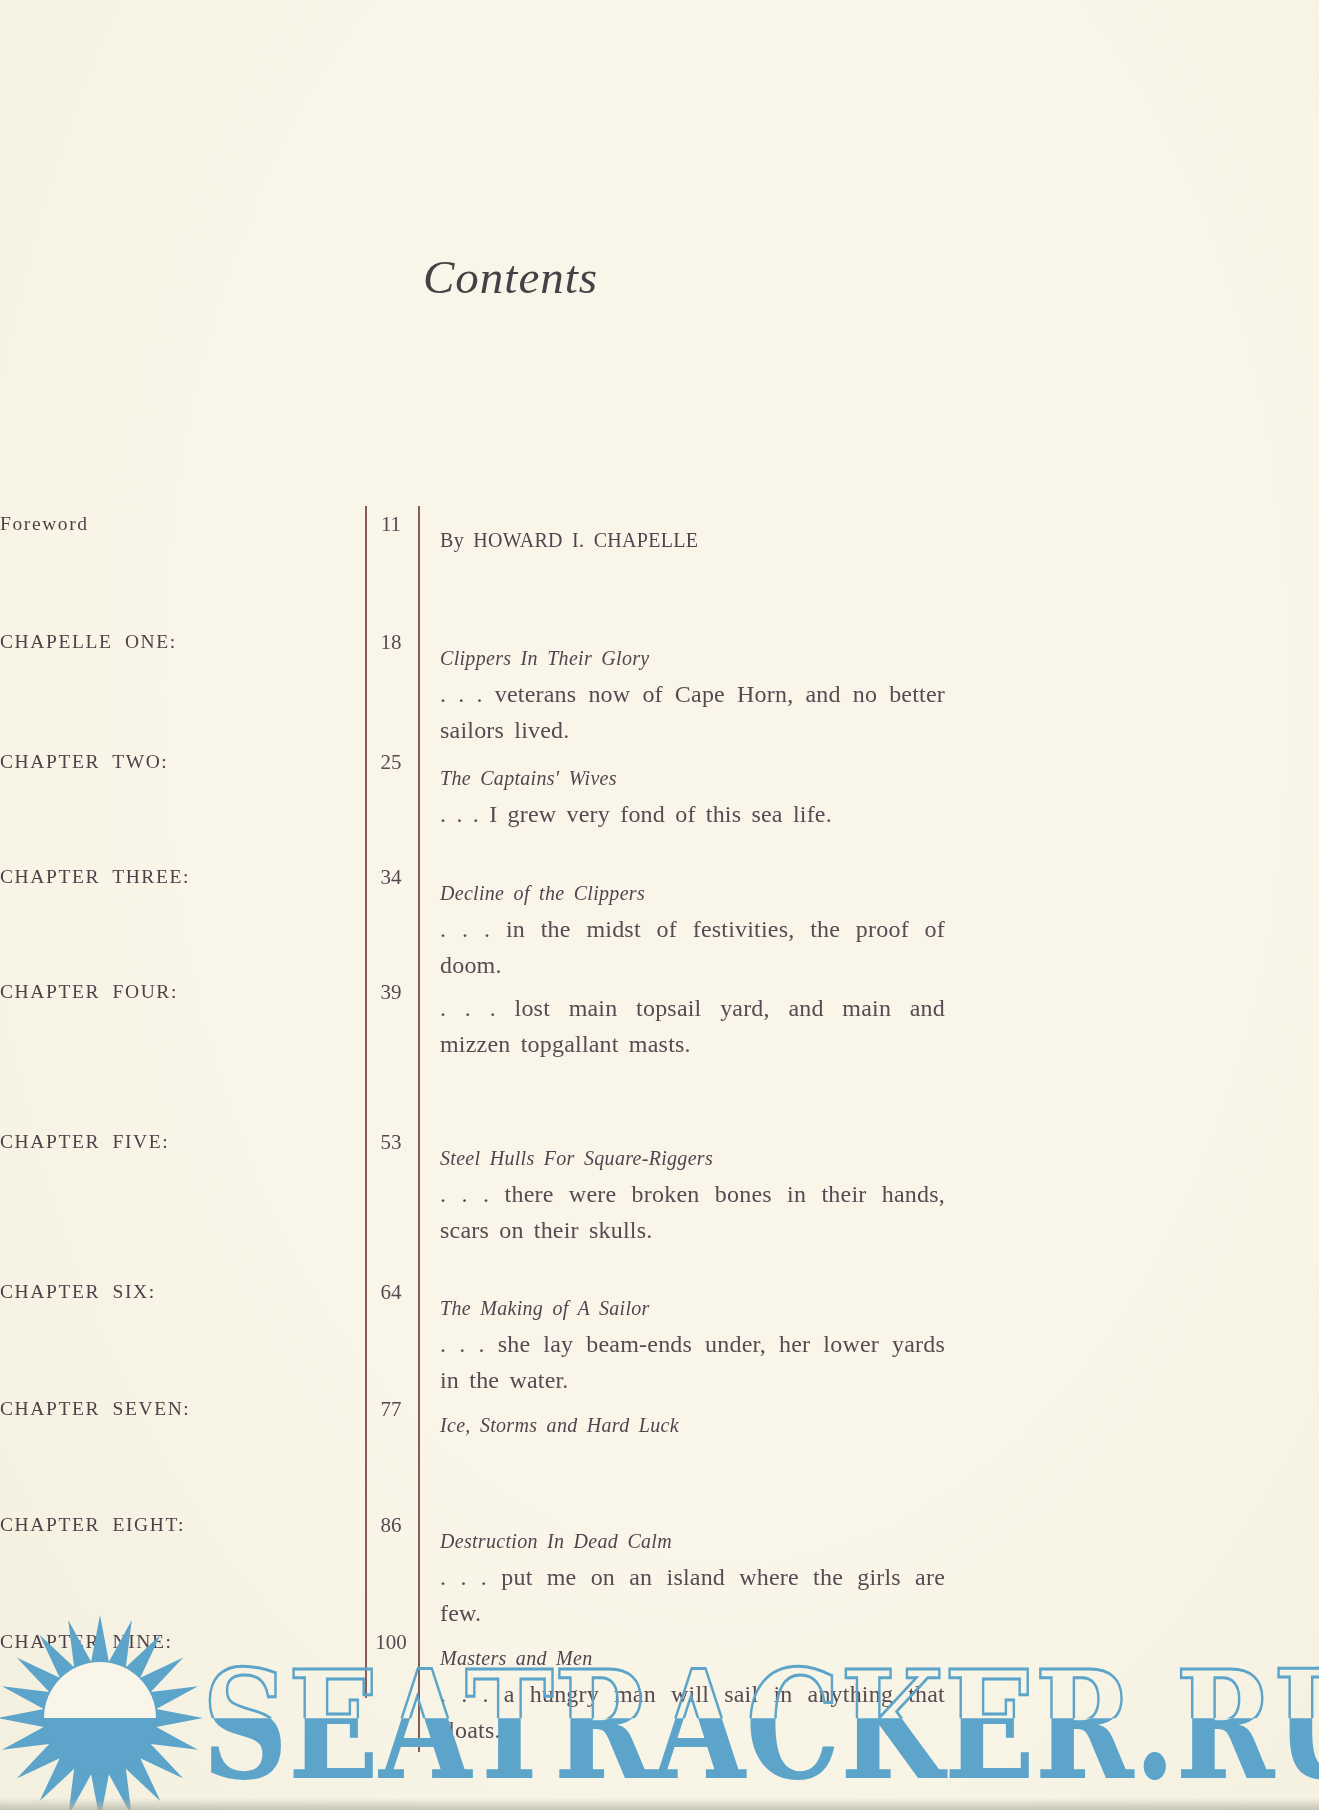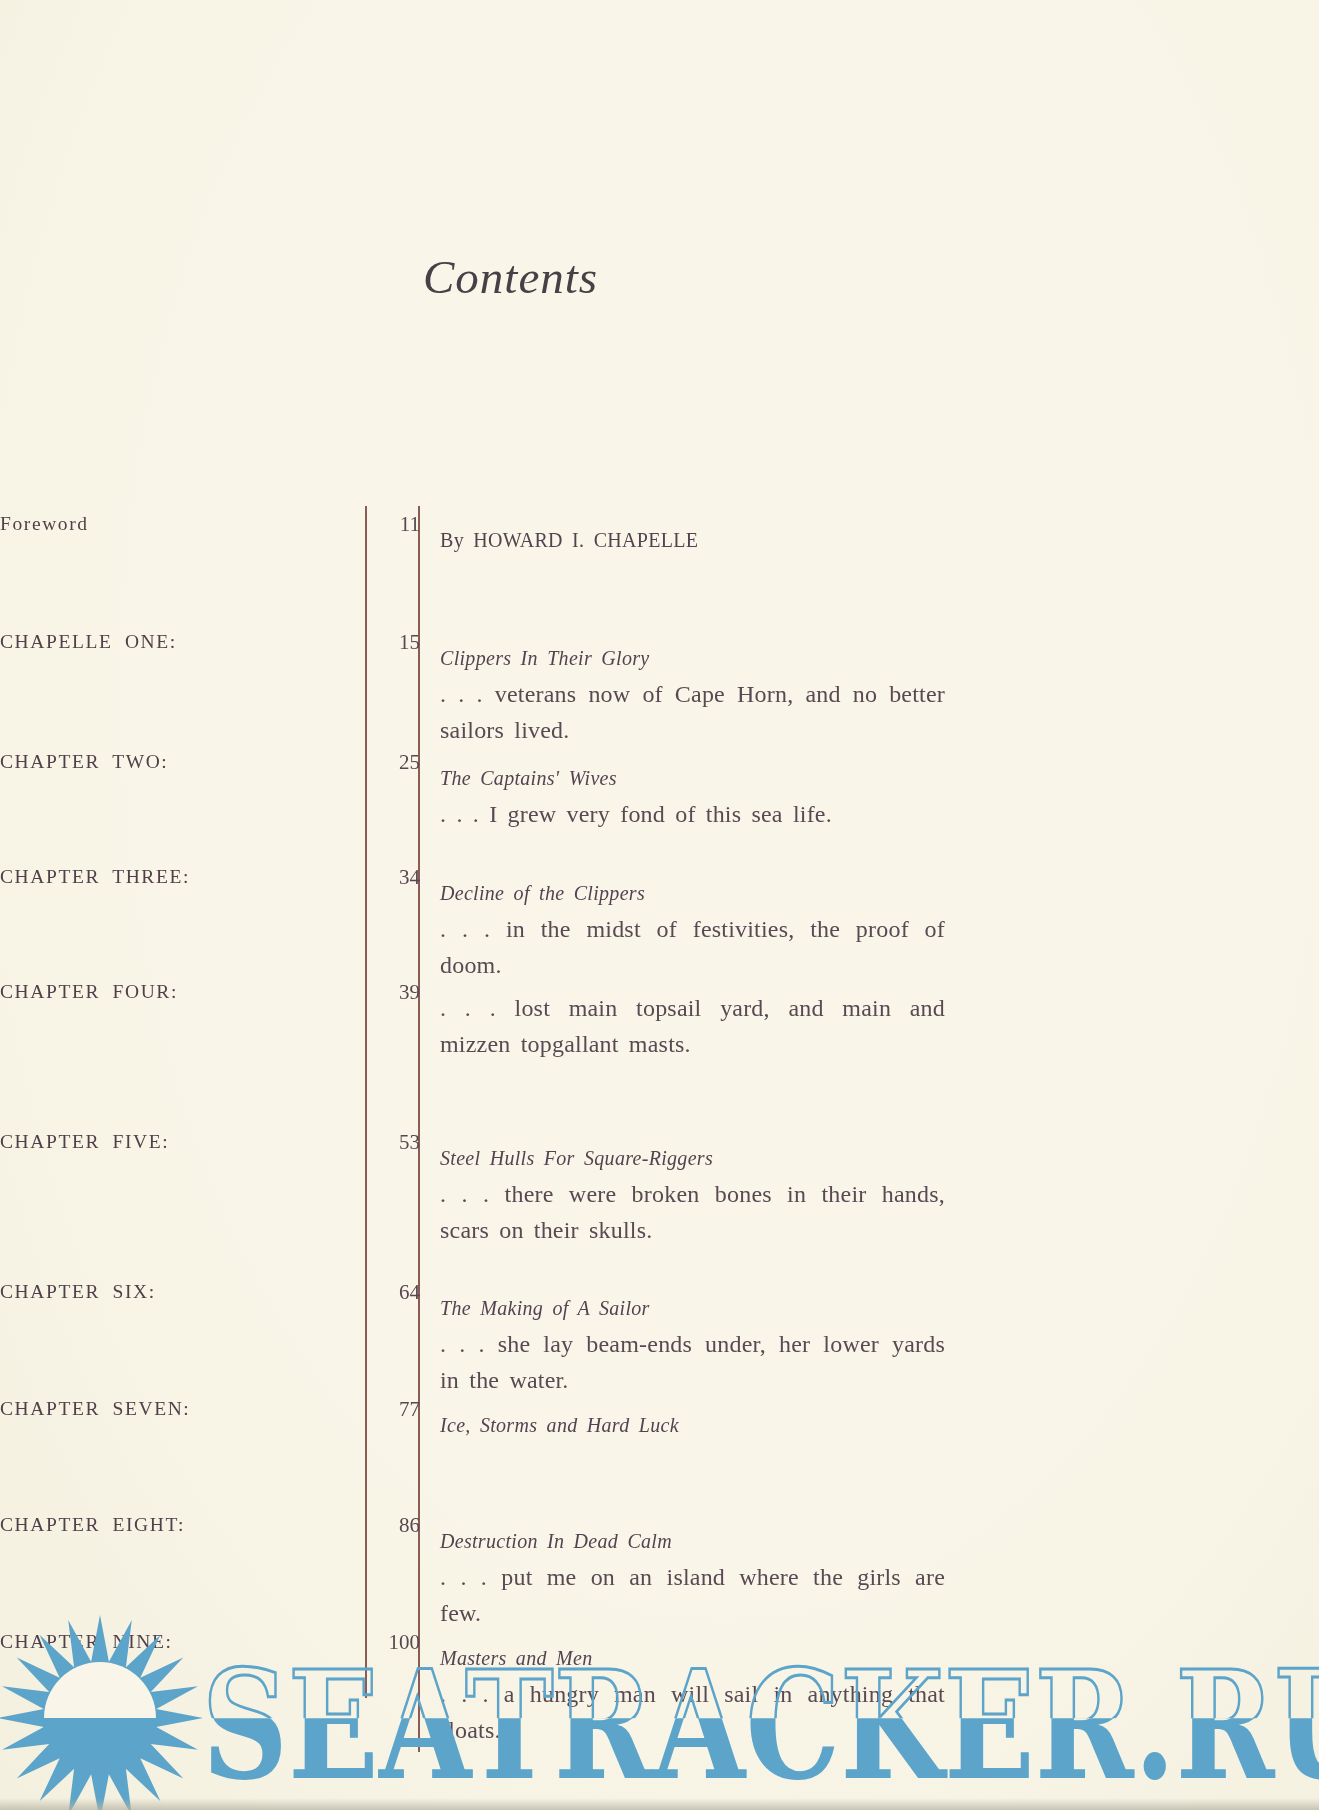--- a/index.html
+++ b/index.html
@@ -62,21 +62,21 @@
     text-align: left;
     font-size: 19.5px;
     letter-spacing: 1.6px;
     word-spacing: 6px;
     color: #514049;
   }
   .row-num {
     position: absolute;
     left: 362px; top: 0;
     width: 58px;
-    text-align: right;
+    text-align: center;
     font-size: 21px;
     color: #584751;
   }
   .row-entry {
     position: absolute;
     left: 440px; top: 0;
     width: 505px;
     display: block;
     margin-top: 16px;
   }
@@ -145,21 +145,21 @@
       <span class="row-label">Foreword</span>
       <span class="row-num">11</span>
       <span class="row-entry">
         <span class="row-title">By HOWARD I. CHAPELLE</span>
 
       </span>
     </div>
 
     <div class="toc-row">
       <span class="row-label">CHAPELLE ONE:</span>
-      <span class="row-num">15</span>
+      <span class="row-num">18</span>
       <span class="row-entry">
         <span class="row-title italic">Clippers In Their Glory</span>
         <span class="row-desc">. . . veterans now of Cape Horn, and no better sailors lived.</span>
       </span>
     </div>
 
     <div class="toc-row">
       <span class="row-label">CHAPTER TWO:</span>
       <span class="row-num">25</span>
       <span class="row-entry">

